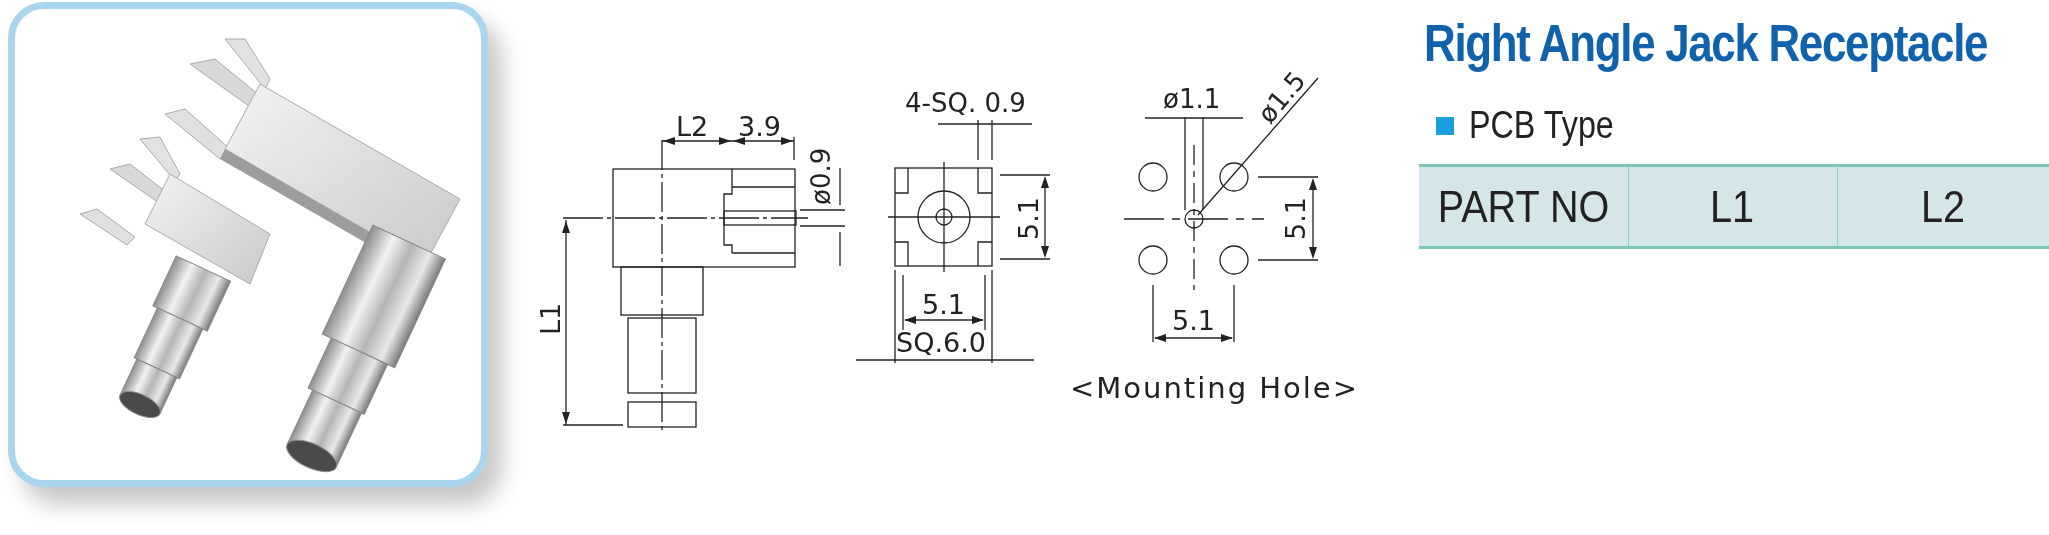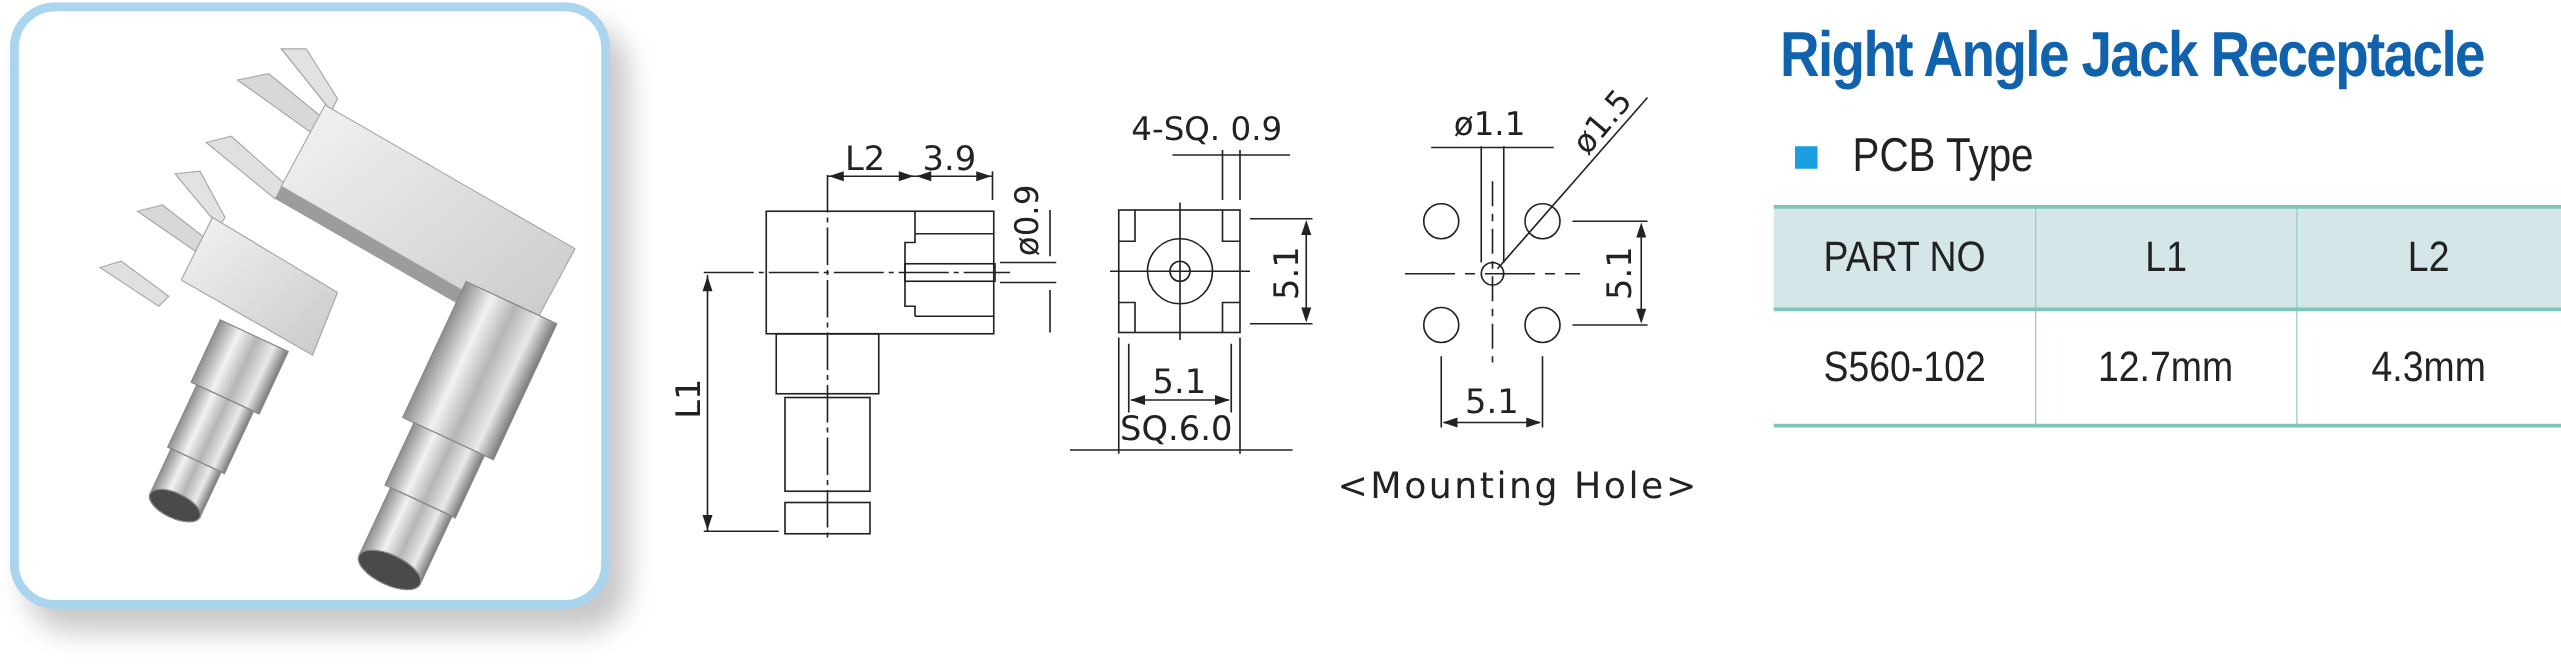--- a/index.html
+++ b/index.html
@@ -18,33 +18,33 @@
   .drawing text { font-family: "DejaVu Sans", sans-serif; fill: #222; }
 
   .title {
     position: absolute; left: 1424px; top: 14px;
     font-family: "Liberation Sans", sans-serif; font-weight: bold;
     font-size: 51px; color: #1162ad; letter-spacing: -1.5px;
     transform: scaleX(0.86); transform-origin: left top; white-space: nowrap;
   }
   .subtitle {
     position: absolute; left: 1436px; top: 104px;
-    display: flex; align-items: center; gap: 28px;
+    display: flex; align-items: center; gap: 15px;
     font-size: 38px; color: #222; white-space: nowrap;
   }
   .subtitle .bullet { width: 18px; height: 18px; background: #1a9ee0; display: inline-block; }
   .subtitle .label { transform: scaleX(0.85); transform-origin: left center; display: inline-block; }
 
   table.spec {
     position: absolute; left: 1419px; top: 164px; width: 630px;
     border-collapse: collapse; table-layout: fixed;
   }
   table.spec th, table.spec td {
     text-align: center; font-weight: normal; color: #222;
-    font-size: 34px; border-left: 1.5px solid #8ccfc7;
+    font-size: 45px; border-left: 1.5px solid #8ccfc7;
   }
   table.spec th:first-child, table.spec td:first-child { border-left: none; }
   table.spec thead tr { background: #d4e6e8; height: 82px; border-top: 3px solid #7dc6bb; border-bottom: 3px solid #7dc6bb; }
   table.spec tbody tr { height: 93px; border-bottom: 2px solid #a6dad2; }
   table.spec tbody tr:last-child { border-bottom: 3px solid #7dc6bb; }
   table.spec .cell-text { display: inline-block; transform: scaleX(0.88); }
 </style>
 </head>
 <body>
 
@@ -211,19 +211,14 @@
       <col style="width:212px">
     </colgroup>
   <thead>
     <tr>
       <th><span class="cell-text">PART NO</span></th>
       <th><span class="cell-text">L1</span></th>
       <th><span class="cell-text">L2</span></th>
     </tr>
   </thead>
   <tbody>
-    <tr>
-      <td><span class="cell-text">S560-102</span></td>
-      <td><span class="cell-text">12.7mm</span></td>
-      <td><span class="cell-text">4.3mm</span></td>
-    </tr>
   </tbody>
 </table>
 
 </body></html>

